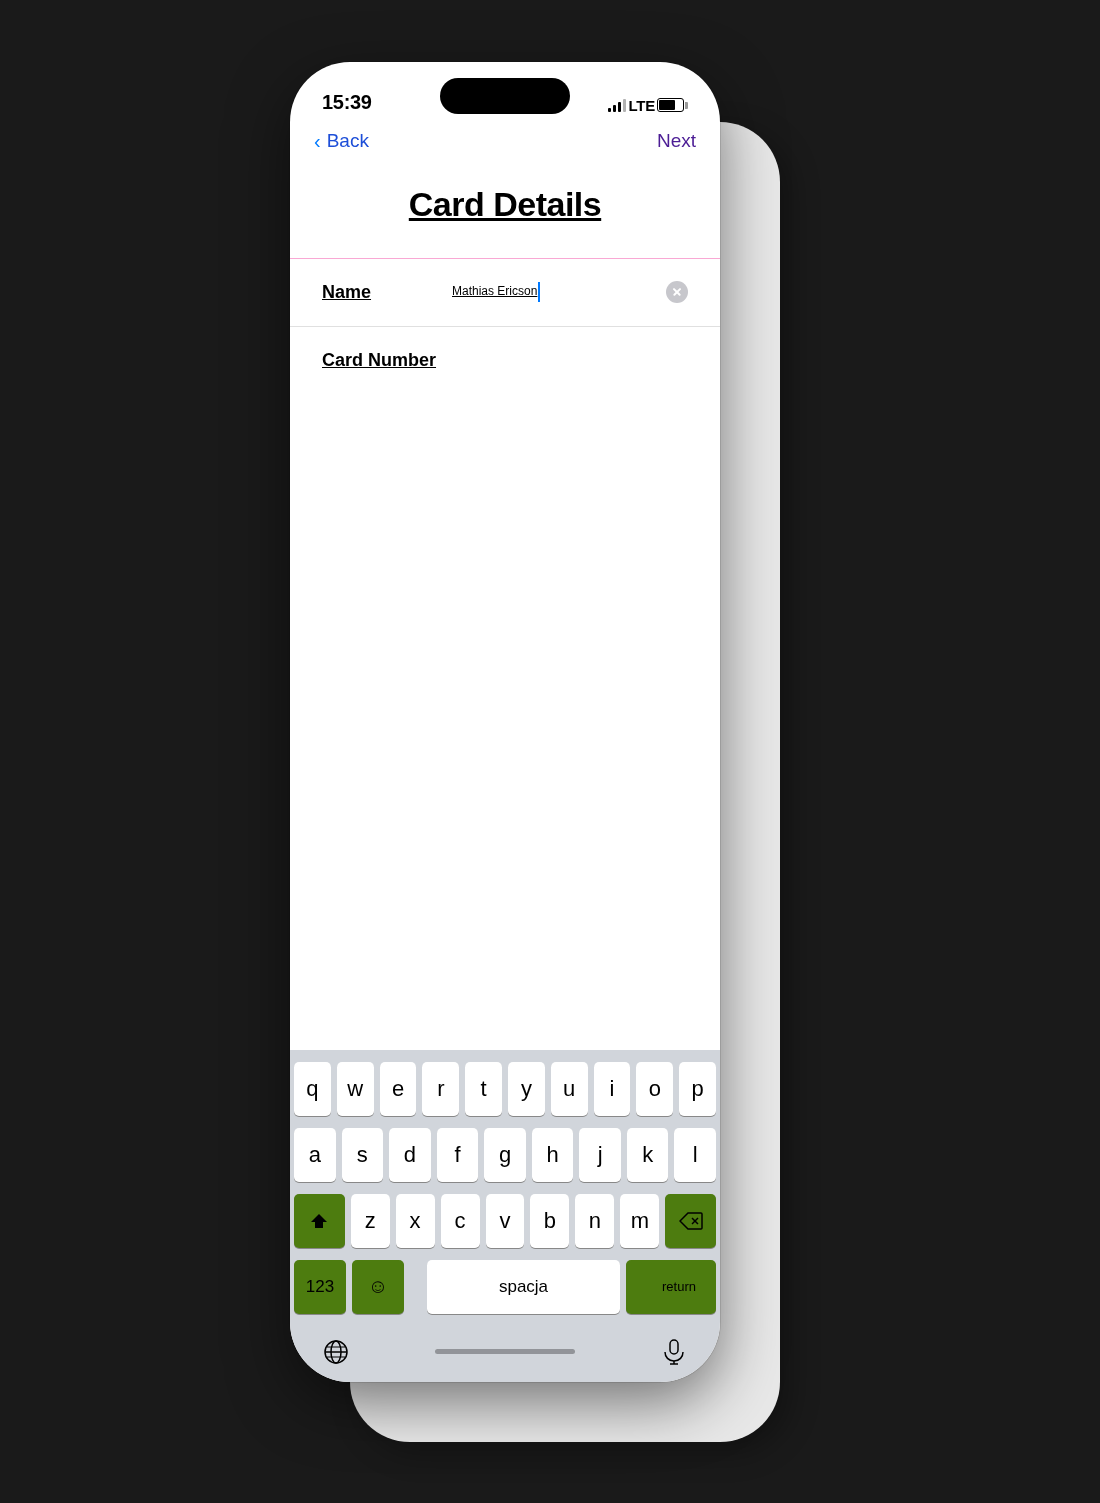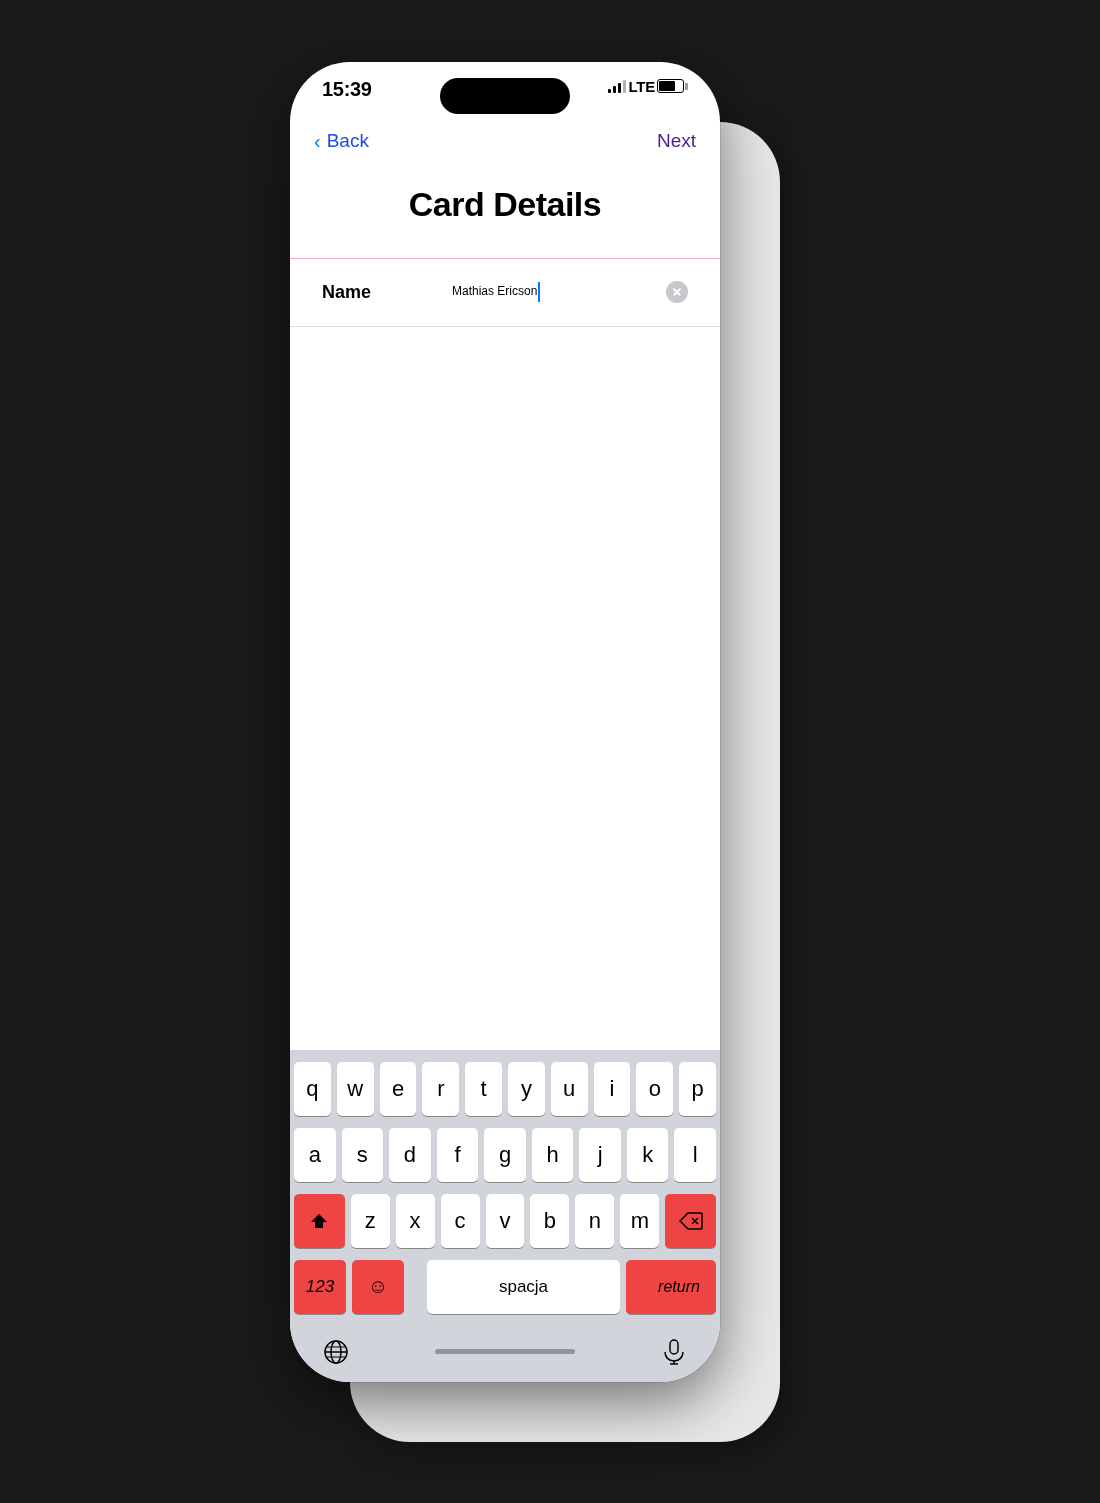--- a/index.html
+++ b/index.html
@@ -46,21 +46,21 @@
       box-shadow: 0 20px 60px rgba(0,0,0,0.5), 0 0 0 1px rgba(0,0,0,0.1);
       overflow: hidden;
       display: flex;
       flex-direction: column;
     }
 
     
     .status-bar {
       display: flex;
       justify-content: space-between;
-      align-items: flex-start;
+      align-items: flex-end;
       padding: 16px 32px 8px;
       height: 60px;
       flex-shrink: 0;
     }
 
     .status-time {
       font-size: 20px;
       font-weight: 600;
       color: #000;
       letter-spacing: -0.3px;
@@ -166,20 +166,21 @@
       color: #4c1d95;
       font-size: 19px;
     }
 
     
     .content {
       flex: 1;
       display: flex;
       flex-direction: column;
       overflow: hidden;
+      text-decoration: underline;
     }
 
     
     .title-section {
       padding: 20px 32px 24px;
       text-align: center;
     }
 
     .page-title {
       font-size: 34px;
@@ -308,25 +309,24 @@
       cursor: pointer;
       box-shadow: 0 1px 0 0 #888;
       user-select: none;
       height: 54px;
       min-width: 36px;
       flex: 1;
       max-width: 42px;
     }
 
     .key-dark {
-      background: #ef4444;
+      background: #4d7c0f;
       color: #000;
       font-size: 18px;
       font-weight: 500;
-      font-style: italic;
     }
 
     .key-shift {
       max-width: 52px;
       min-width: 46px;
       flex: 1.3;
     }
 
     .key-delete {
       max-width: 52px;
@@ -353,21 +353,21 @@
       max-width: 220px;
       font-size: 17px;
       color: #000;
       margin-left: 17px;
     }
 
     .key-return {
       max-width: 90px;
       min-width: 80px;
       flex: 2.2;
-      font-size: 16px;
+      font-size: 13px;
       padding-left: 16px;
     }
 
     .keyboard-bottom-row {
       display: flex;
       justify-content: space-between;
       align-items: center;
       padding: 4px 20px 8px;
     }
 
@@ -444,20 +444,24 @@
         <div class="form-row">
           <span class="form-label">Name</span>
           <div class="form-value-wrapper">
             <span class="form-value">
               <span>Mathias Ericson</span><span class="cursor"></span>
             </span>
             <div class="clear-btn"></div>
           </div>
         </div>
 
+        <div class="form-row-card">
+          <span class="form-label">Card Number</span>
+          <div style="flex:1;"></div>
+        </div>
 
       </div>
 
       <div class="form-empty-area"></div>
 
     </div>
 
     <div class="keyboard">
 
       <div class="keyboard-row">

